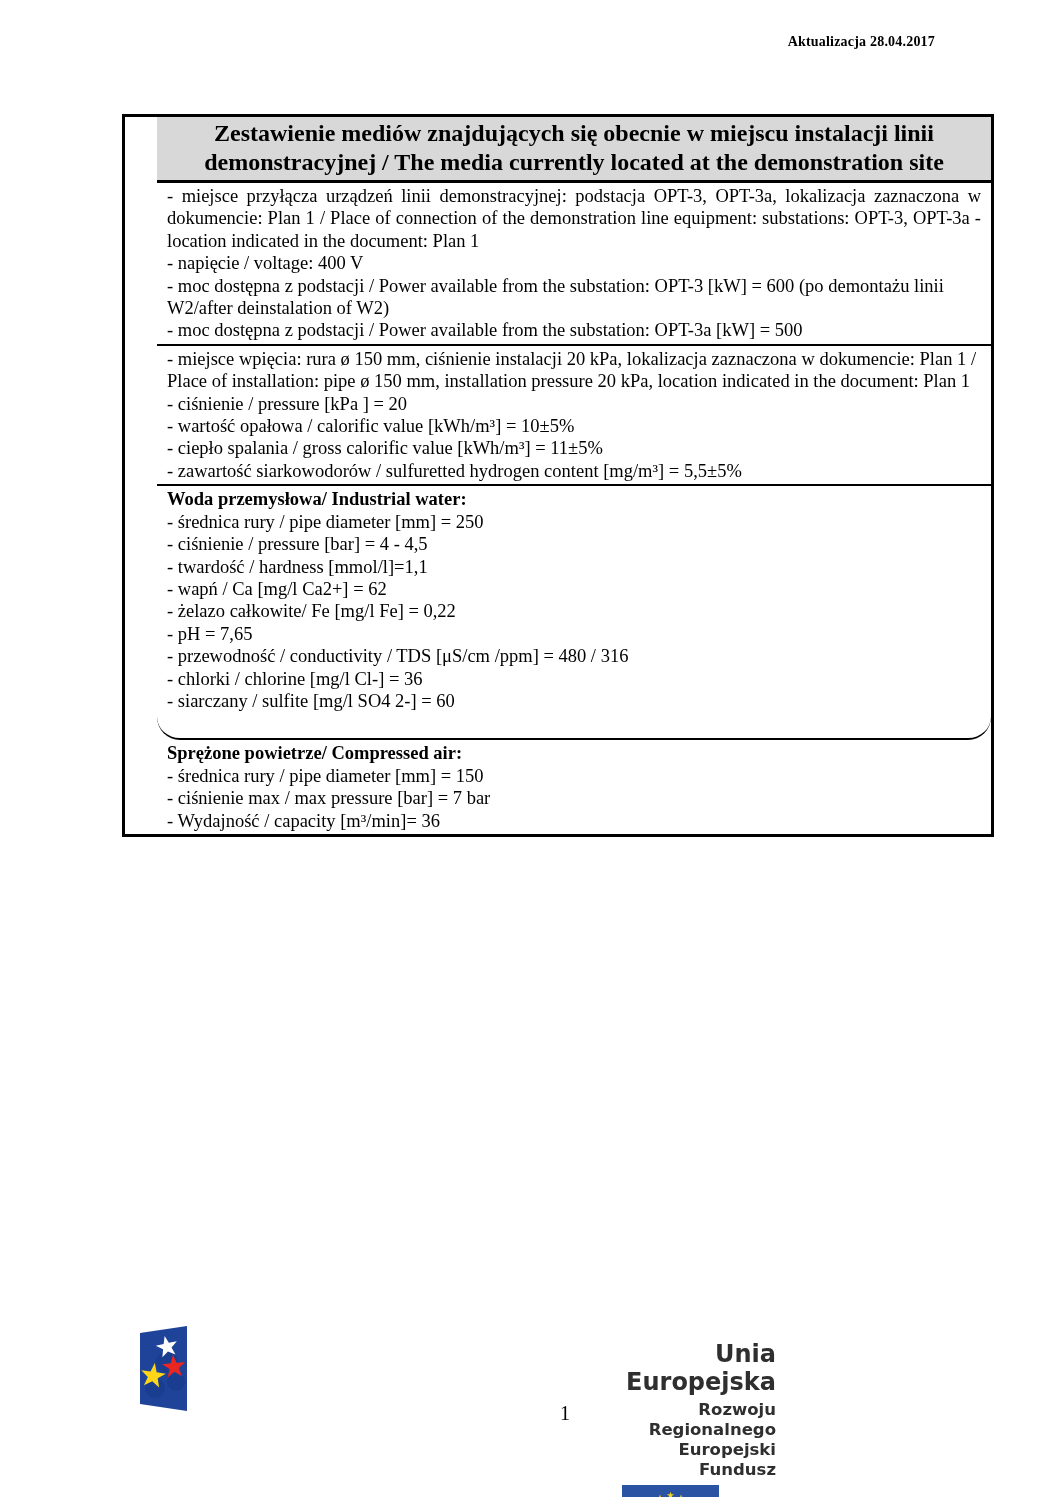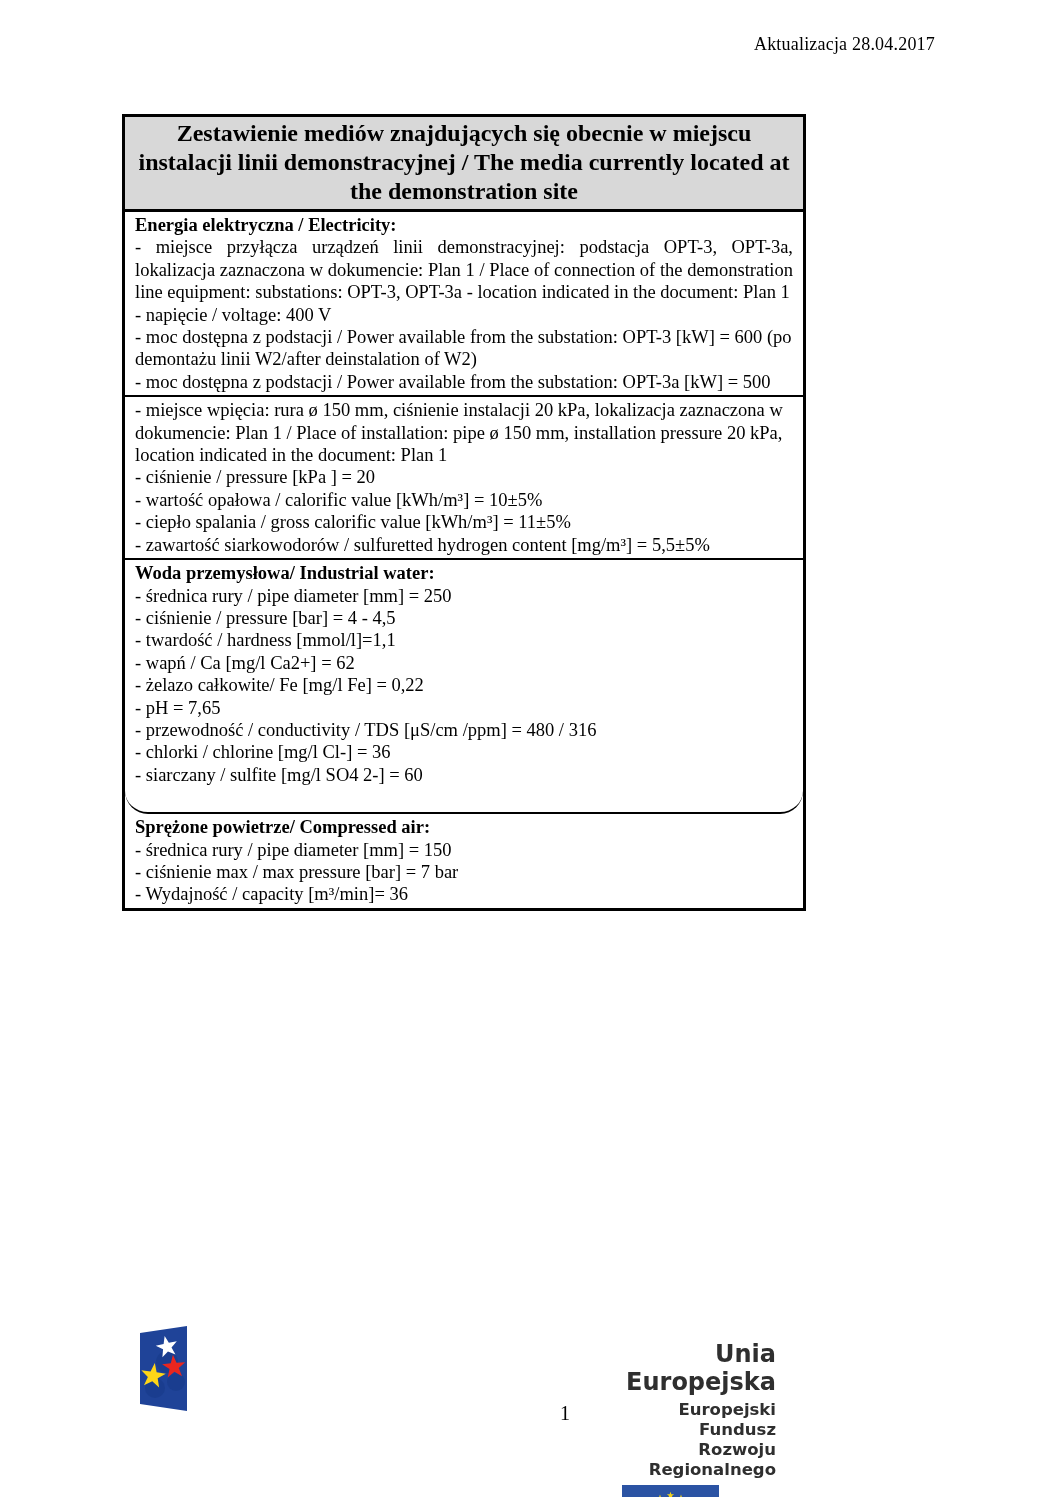--- a/index.html
+++ b/index.html
@@ -20,29 +20,30 @@
     position:relative;
     width:1058px;height:1497px;
     background:#ffffff;
     font-family:"Liberation Serif", serif;
     color:#000;
     overflow:hidden;
   }
   .update-note{
     position:absolute;
     top:34px;right:123px;
-    font-size:18px;
-    font-weight:normal;
+    font-size:14px;
+    font-weight:bold;
     letter-spacing:.2px;
   }
   .media-table{
     position:absolute;
     left:122px;top:114px;
-    width:684px;
+    width:872px;
     border:3px solid var(--border_black);
+    padding-left:32px;
   }
   .table-title{
     background:var(--title_bg);
     border-bottom:3px solid var(--border_black);
     text-align:center;
     font-weight:bold;
     font-size:24px;
     line-height:29px;
     padding:2px 10px 3px 10px;
   }
@@ -99,21 +100,20 @@
 <body>
 
 <div class="page">
 
   <div class="update-note">Aktualizacja 28.04.2017</div>
 
   <div class="media-table">
     <div class="table-title">Zestawienie mediów znajdujących się obecnie w miejscu instalacji linii demonstracyjnej / The media currently located at the demonstration site</div>
 
     <div class="section">
-      <div class="sec-heading">Energia elektryczna / Electricity:</div>
       <div class="line justify">- miejsce przyłącza urządzeń linii demonstracyjnej: podstacja OPT-3, OPT-3a, lokalizacja zaznaczona w dokumencie: Plan 1 / Place of connection of the demonstration line equipment: substations: OPT-3, OPT-3a - location indicated in the document: Plan 1</div>
       <div class="line">- napięcie / voltage: 400 V</div>
       <div class="line">- moc dostępna z podstacji / Power available from the substation: OPT-3 [kW] = 600 (po demontażu linii W2/after deinstalation of W2)</div>
       <div class="line">- moc dostępna z podstacji / Power available from the substation: OPT-3a [kW] = 500</div>
     </div>
 
     <div class="section">
       <div class="line">- miejsce wpięcia: rura ø 150 mm, ciśnienie instalacji 20 kPa, lokalizacja zaznaczona w dokumencie: Plan 1 / Place of installation: pipe ø 150 mm, installation pressure 20 kPa, location indicated in the document: Plan 1</div>
       <div class="line">- ciśnienie / pressure [kPa ] = 20</div>
       <div class="line">- wartość opałowa / calorific value [kWh/m³] = 10±5%</div>
@@ -154,22 +154,22 @@
       <use href="#star-a" class="st-white" transform="translate(27,21) rotate(-12) scale(2.7)"></use>
       <use href="#star-a" class="st-yellow" transform="translate(13,50) rotate(8) scale(3.1)"></use>
       <use href="#star-a" class="st-red" transform="translate(34,41) rotate(-5) scale(2.9)"></use>
     </svg>
   </div>
 
   <div class="eu-logo">
     <div class="eu-text">
       <div class="eu-title">Unia Europejska</div>
       <div class="eu-sub">
+        <div>Rozwoju Regionalnego</div>
         <div>Europejski Fundusz</div>
-        <div>Rozwoju Regionalnego</div>
       </div>
     </div>
     <svg class="eu-flag" width="97" height="63" viewBox="0 0 97 63">
       <defs>
         <path id="star-b" d="M0,-4.2 L0.99,-1.36 L3.99,-1.3 L1.6,0.52 L2.47,3.4 L0,1.68 L-2.47,3.4 L-1.6,0.52 L-3.99,-1.3 L-0.99,-1.36 Z"></path>
       </defs>
       <rect class="eu-rect" x="0" y="0" width="97" height="63"></rect>
       <use href="#star-b" class="eu-star" transform="translate(48.5,10.5) scale(0.9)"></use>
       <use href="#star-b" class="eu-star" transform="translate(59,13.3) scale(0.9)"></use>
       <use href="#star-b" class="eu-star" transform="translate(66.7,21) scale(0.9)"></use>

